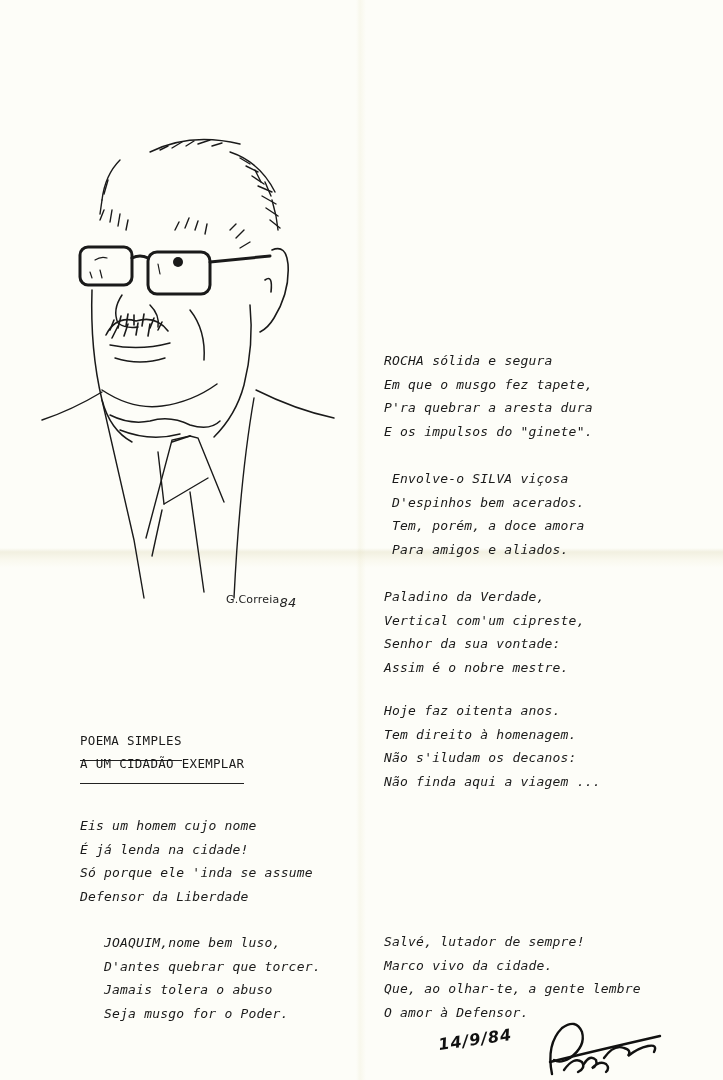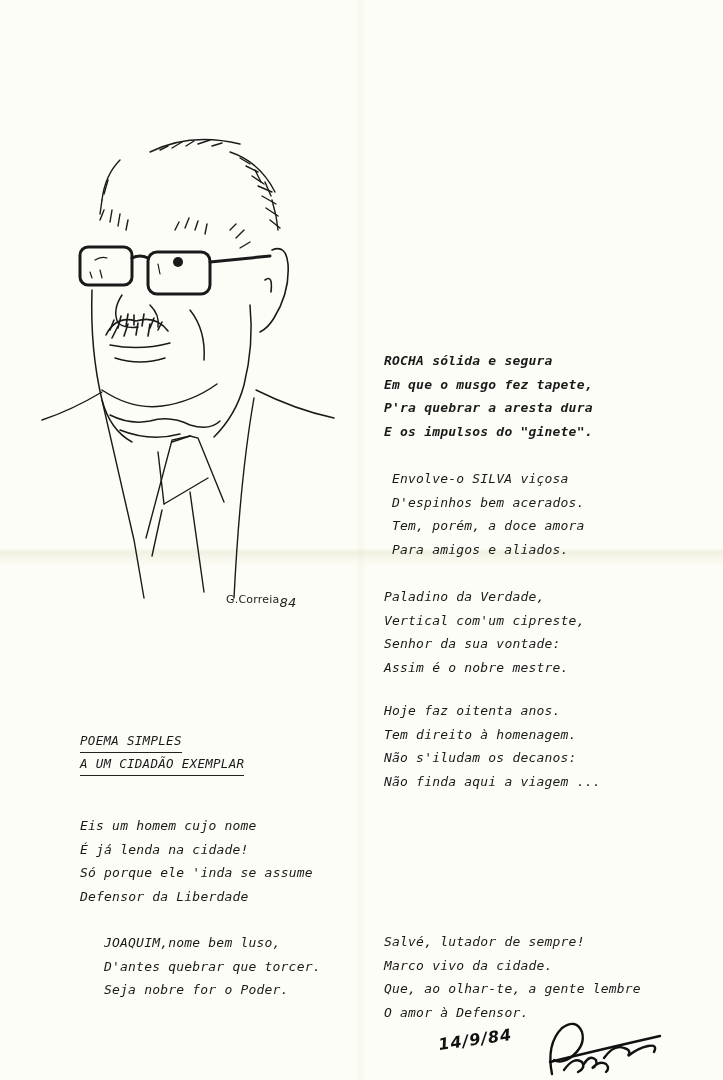--- a/index.html
+++ b/index.html
@@ -27,23 +27,22 @@
     }
     .artist-sig .yr { font-size: 13px; position: relative; top: 4px; font-style: italic; }
     .stanza { position: absolute; }
     .line {
       font-size: 13px; line-height: 23.5px; white-space: nowrap;
       font-style: italic; letter-spacing: 0.2px;
     }
     .title-block { position: absolute; left: 80px; top: 730px; }
     .title-line {
       font-size: 12.5px; line-height: 22px; white-space: nowrap;
-      display: inline-block; border-bottom: 1.5px solid #222; padding-bottom: 0px;
+      display: inline-block; border-bottom: 1.5px solid #222; padding-bottom: 8px;
       letter-spacing: 0.3px;
-      font-style: italic;
     }
     .title-row { height: 23px; }
     .signature {
       position: absolute; left: 438px; top: 1018px; width: 240px; height: 60px;
     }
     .sig-date {
       position: absolute; left: 0; top: 12px;
       font-family: "DejaVu Sans", sans-serif; font-style: italic; font-weight: bold;
       font-size: 16px; color: #111; transform: rotate(-8deg); letter-spacing: 1px;
     }
@@ -137,24 +136,25 @@
 
   <div class="stanza" style="left:80px; top:814px;">
     <div class="line">Eis um homem cujo nome</div>
     <div class="line">É já lenda na cidade!</div>
     <div class="line">Só porque ele 'inda se assume</div>
     <div class="line">Defensor da Liberdade</div>
   </div>
   <div class="stanza" style="left:80px; top:931px;margin-left:24px;">
     <div class="line">JOAQUIM,nome bem luso,</div>
     <div class="line">D'antes quebrar que torcer.</div>
-    <div class="line">Seja nobre for o Poder.</div>
+    <div class="line">Jamais tolera o abuso</div>
+    <div class="line">Seja musgo for o Poder.</div>
   </div>
 
-  <div class="stanza" style="left:384px; top:349px;font-weight:bold;">
+  <div class="stanza" style="left:384px; top:349px;">
     <div class="line">ROCHA sólida e segura</div>
     <div class="line">Em que o musgo fez tapete,</div>
     <div class="line">P'ra quebrar a aresta dura</div>
     <div class="line">E os impulsos do "ginete".</div>
   </div>
   <div class="stanza" style="left:384px; top:467px;margin-left:8px;">
     <div class="line">Envolve-o SILVA viçosa</div>
     <div class="line">D'espinhos bem acerados.</div>
     <div class="line">Tem, porém, a doce amora</div>
     <div class="line">Para amigos e aliados.</div>

